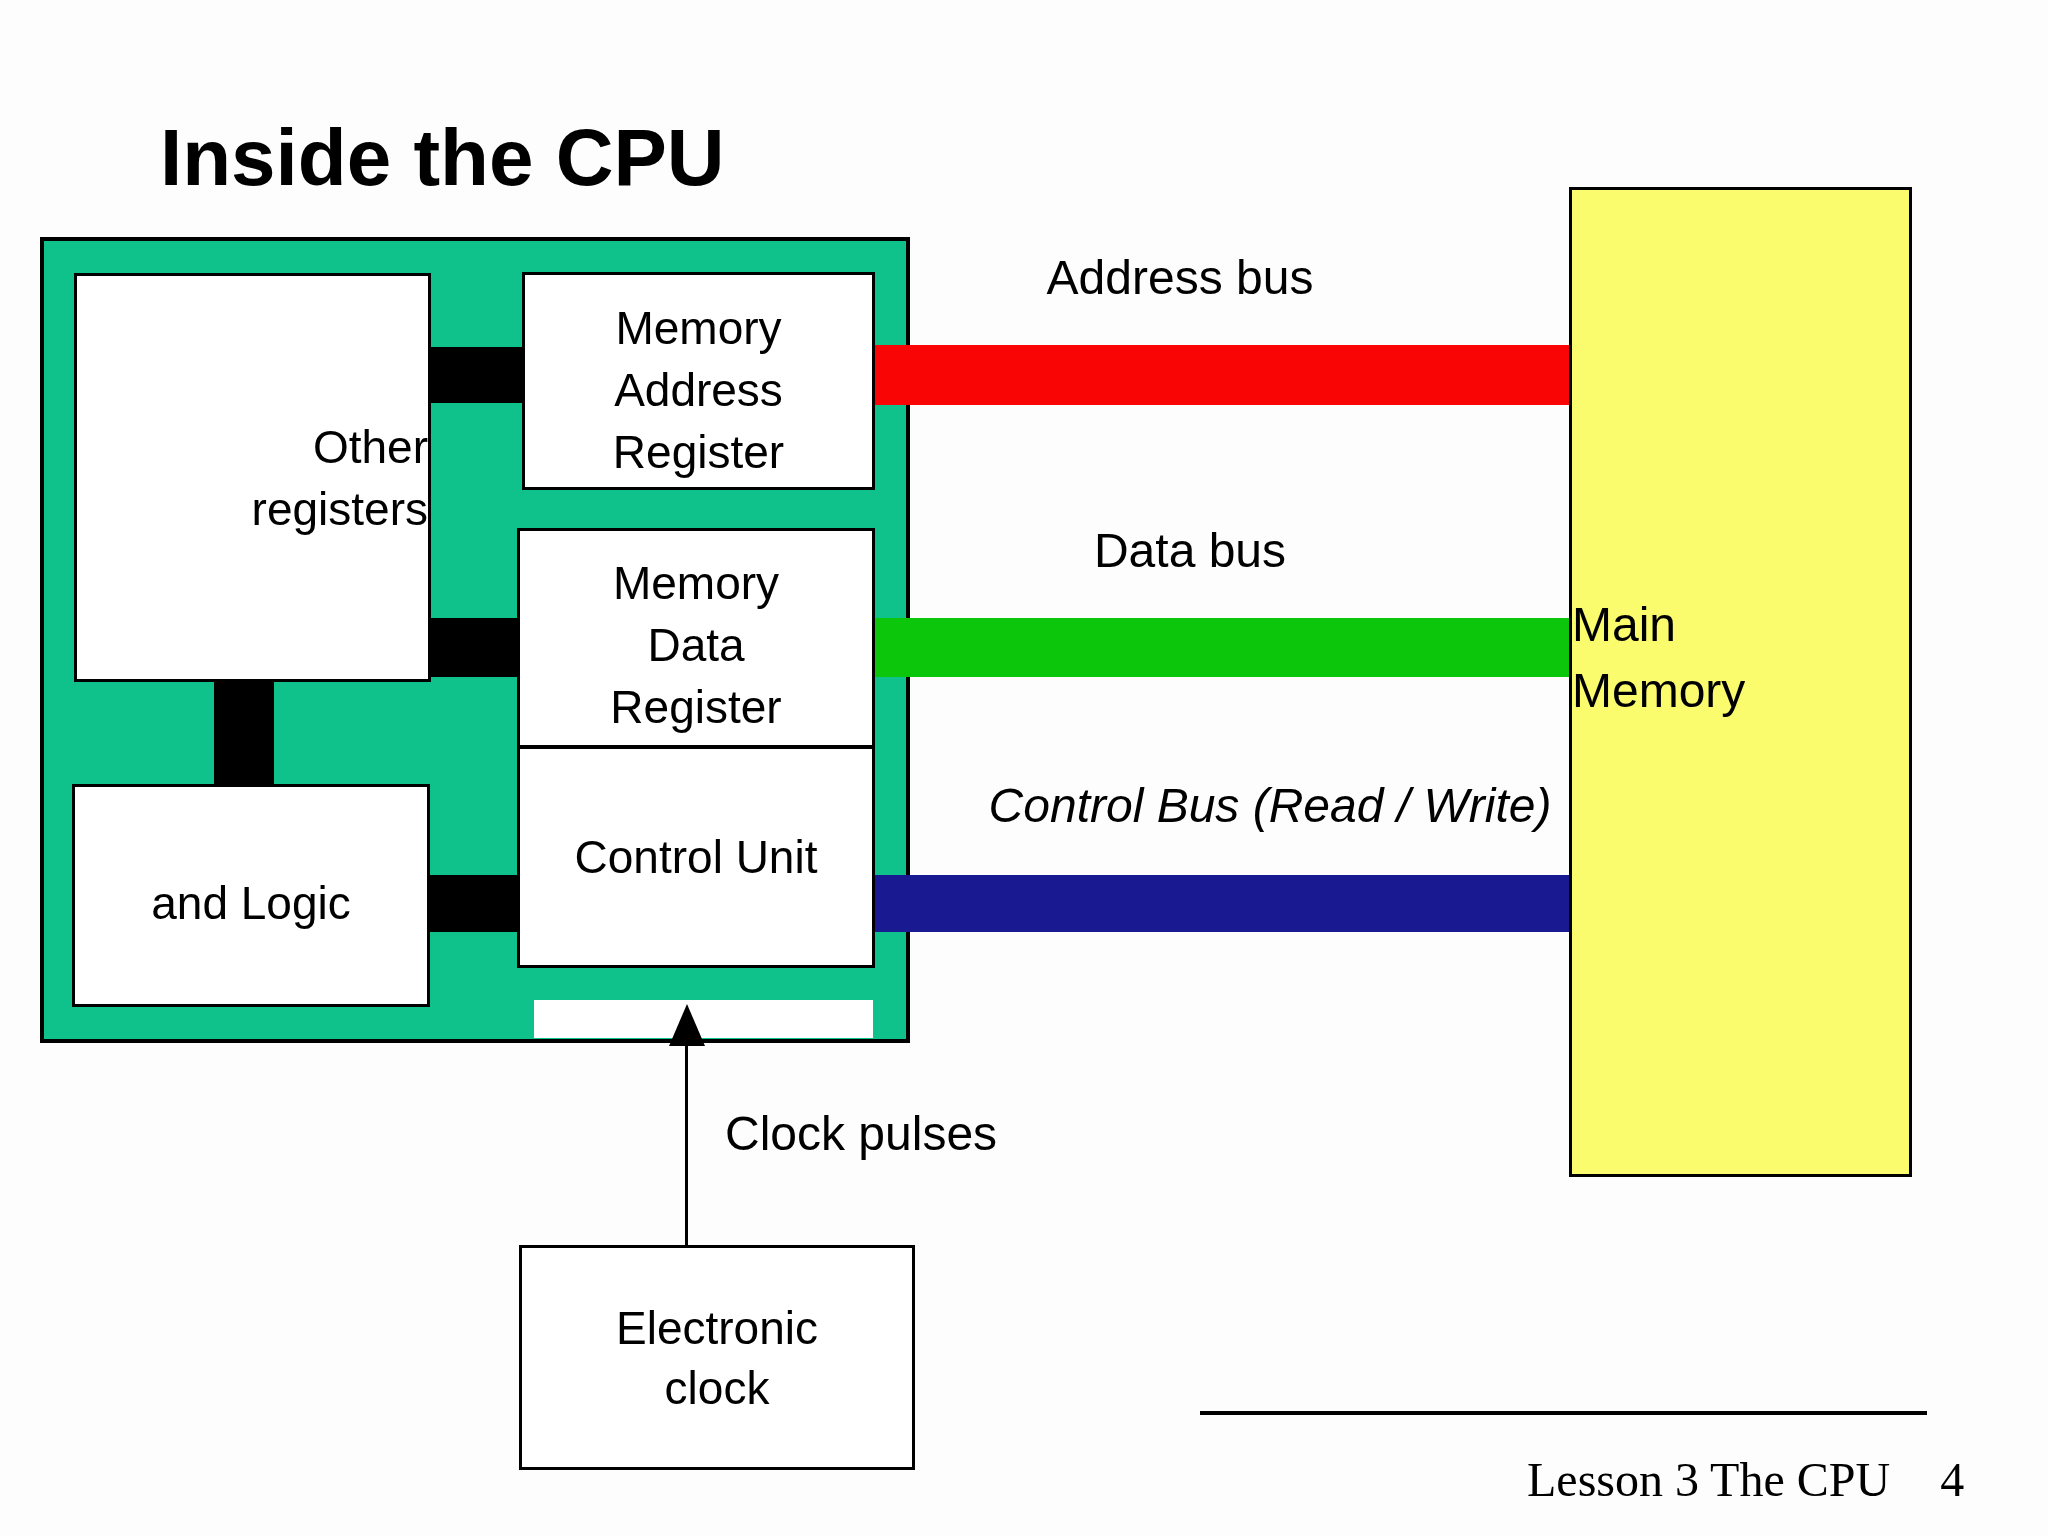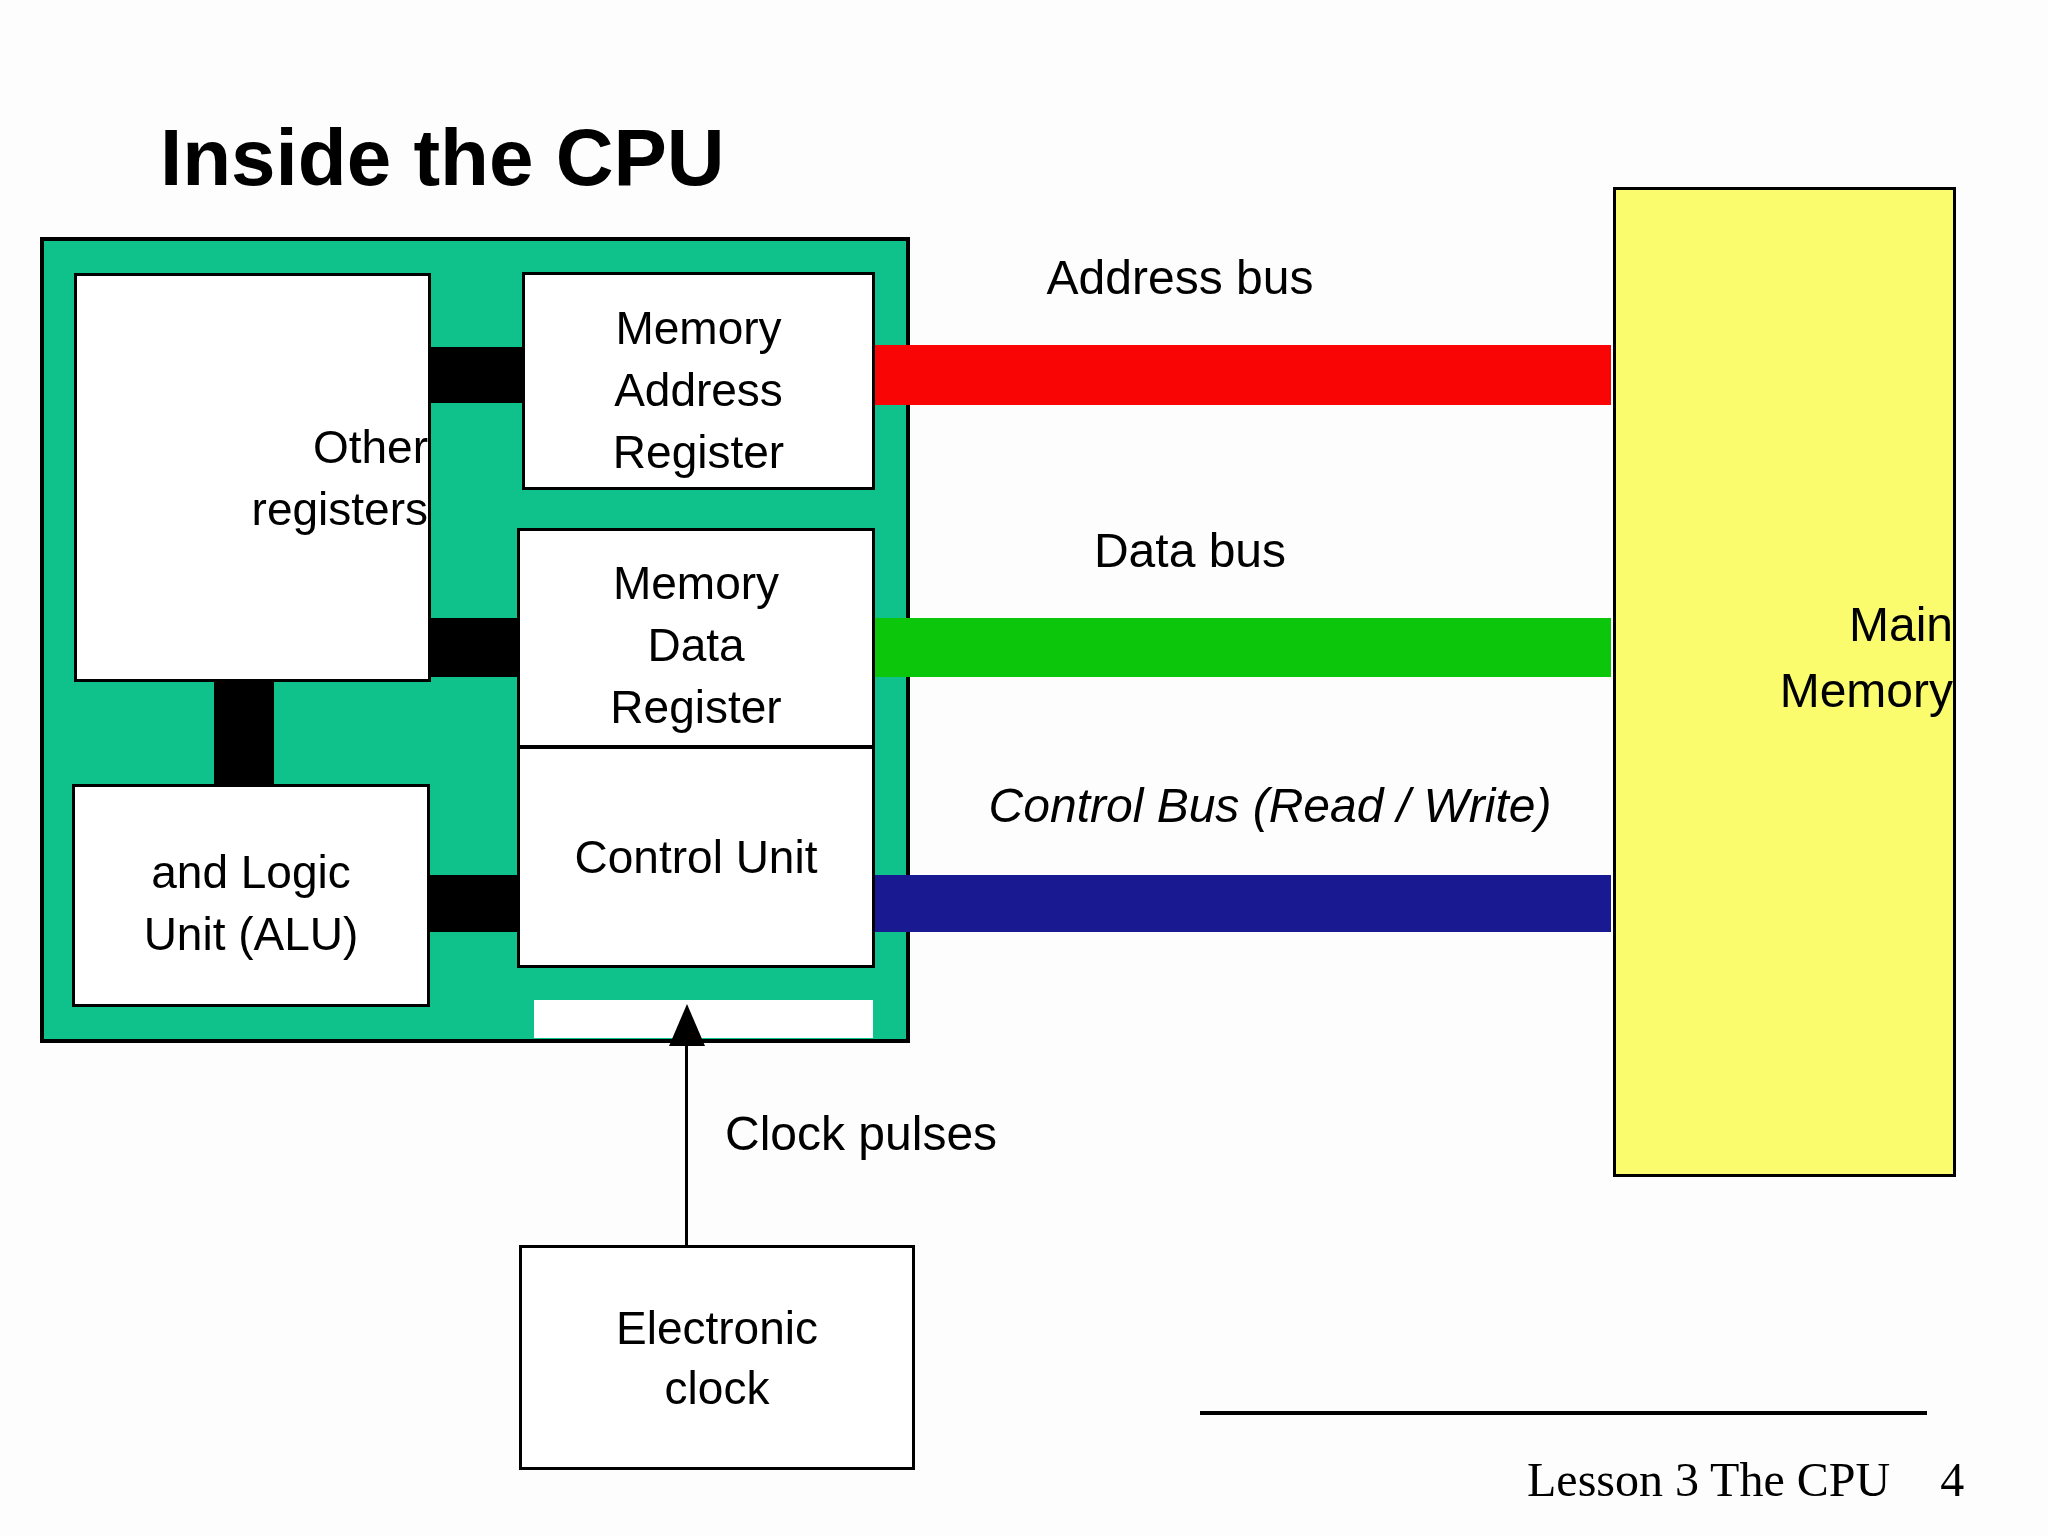--- a/index.html
+++ b/index.html
@@ -54,23 +54,23 @@
   .bus-label{
     position:absolute;font-size:48px;color:var(--ink);
     white-space:nowrap;z-index:5;
   }
   .lbl-address{left:790px;top:250px;width:736px;text-align:center;}
   .lbl-data{left:800px;top:523px;width:736px;text-align:center;}
   .lbl-control{left:880px;top:778px;width:736px;text-align:center;font-style:italic;}
   .lbl-clock{left:703px;top:1106px;}
 
   .memory-box{
-    position:absolute;left:1591px;top:187px;width:343px;height:990px;
+    position:absolute;left:1547px;top:187px;width:343px;height:990px;
     background:var(--memory-yellow);border:3px solid var(--ink);box-sizing:border-box;
-    display:flex;flex-direction:column;align-items:flex-end;justify-content:center;
+    display:flex;flex-direction:column;align-items:flex-start;justify-content:center;
     padding-bottom:48px;
     font-size:48px;line-height:66px;color:var(--ink);text-align:center;z-index:2;
   }
 
   .cu-notch{
     position:absolute;left:512px;top:1000px;width:339px;height:38px;
     background:#ffffff;z-index:4;
   }
 
   .arrow-line{position:absolute;left:663px;top:1030px;width:3px;height:215px;background:var(--ink);z-index:6;}
@@ -125,21 +125,20 @@
   </div>
 
   <div class="wbox box-mdr">
     <span>Memory</span>
     <span>Data</span>
     <span>Register</span>
   </div>
 
   <div class="wbox box-alu">
     <span>and Logic</span>
-    <span>Unit (ALU)</span>
   </div>
 
   <div class="wbox box-cu">
     <span>Control Unit</span>
   </div>
 
   <div class="cu-notch"></div>
 
   <div class="bus-label lbl-data">Data bus</div>
   <div class="bus-label lbl-address">Address bus</div>

